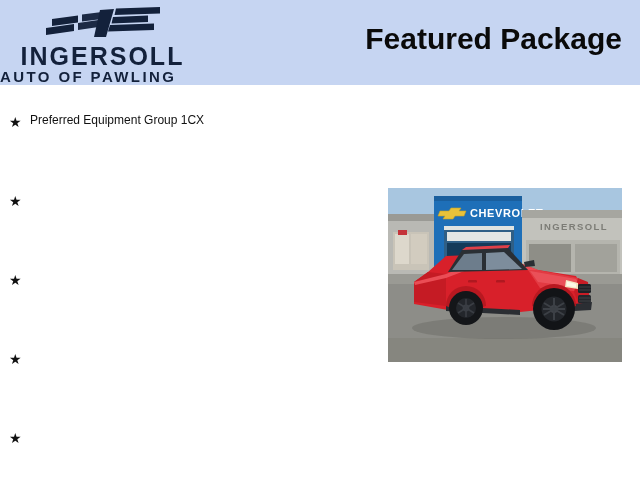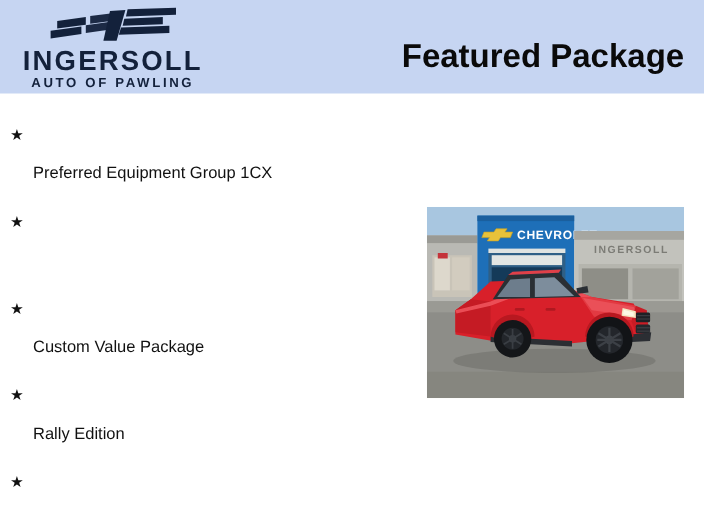--- a/index.html
+++ b/index.html
@@ -49,32 +49,31 @@
     letter-spacing: 2.0px;
     color: #13213b;
     line-height: 1;
     white-space: nowrap;
   }
 
   #brand-tagline {
     position: absolute;
     left: 0; top: 69px;
     width: 205px;
-    text-align: center;
-    font-size: 12px;
+    font-size: 15px;
     font-weight: 700;
     letter-spacing: 2.4px;
     color: #13213b;
     line-height: 1;
     white-space: nowrap;
   }
 
   #page-title {
     position: absolute;
-    right: 18px; top: 35px;
+    right: 18px; top: 22px;
     font-size: 30px;
     font-weight: 700;
     color: #0a0a0a;
     letter-spacing: 0px;
     white-space: nowrap;
   }
 
   
   #feature-list {
     position: absolute;
@@ -92,26 +91,25 @@
 
   .feature-bullet {
     position: absolute;
     left: 9px; top: 10px;
     font-size: 14px;
     line-height: 1;
     color: #111111;
   }
 
   .feature-label {
-    font-size: 15px;
+    font-size: 12px;
     color: #111111;
     line-height: 1;
     padding-top: 9px;
     white-space: nowrap;
-    margin-top: 36px;
   }
 
   
   #vehicle-photo {
     position: absolute;
     left: 388px; top: 188px;
     width: 234px; height: 174px;
     background: #ffffff;
     overflow: hidden;
   }
@@ -156,26 +154,24 @@
     <span class="feature-bullet">★</span>
     <span class="feature-label">Preferred Equipment Group 1CX</span>
   </div>
 
   <div class="feature-item">
     <span class="feature-bullet">★</span>
   </div>
 
   <div class="feature-item">
     <span class="feature-bullet">★</span>
-    <span class="feature-label">Custom Value Package</span>
-  </div>
-
-  <div class="feature-item">
-    <span class="feature-bullet">★</span>
-    <span class="feature-label">Rally Edition</span>
+  </div>
+
+  <div class="feature-item">
+    <span class="feature-bullet">★</span>
   </div>
 
   <div class="feature-item">
     <span class="feature-bullet">★</span>
   </div>
 </div>
 
 <div id="vehicle-photo">
   <svg viewBox="0 0 234 174" width="234" height="174">
 

